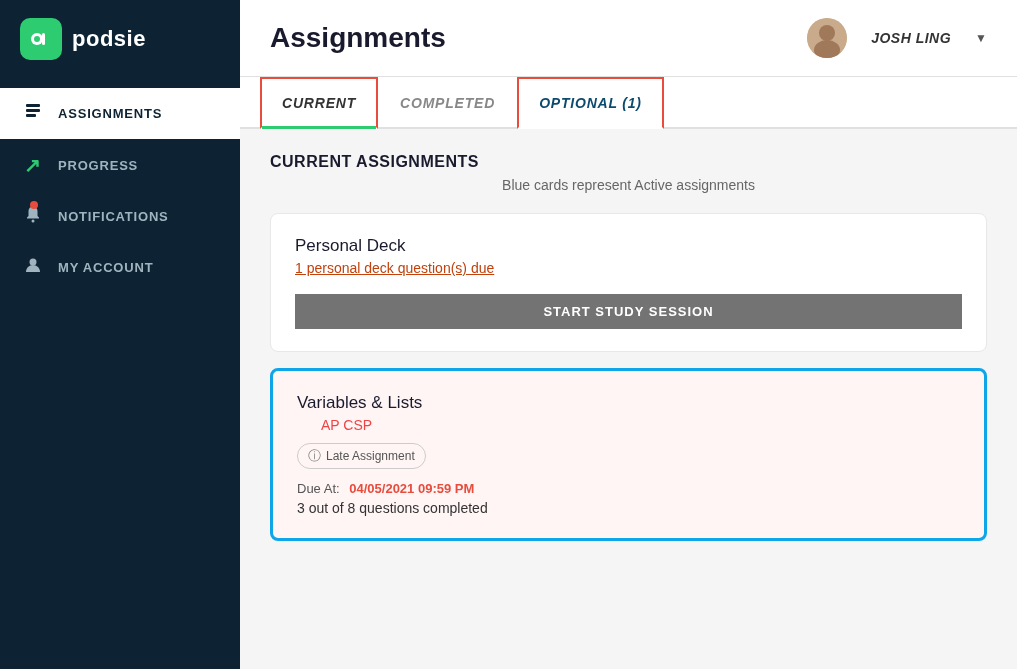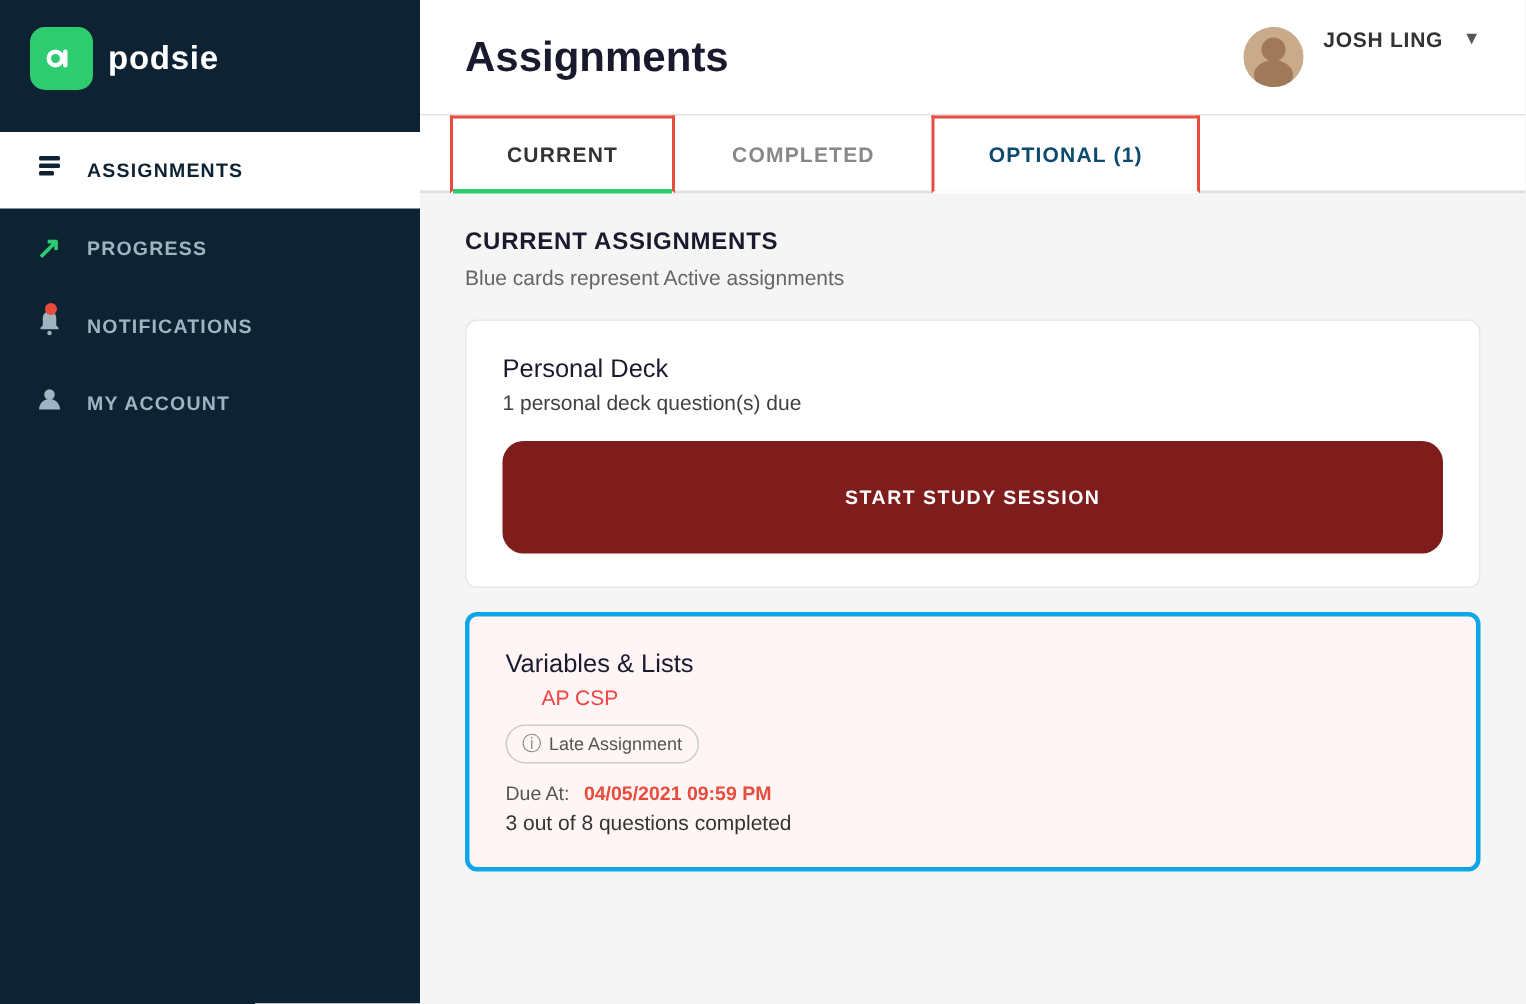--- a/index.html
+++ b/index.html
@@ -1,20 +1,20 @@
 <!DOCTYPE html>
 <html><head>
   <meta charset="utf-8">
   <style>
     * { margin: 0; padding: 0; box-sizing: border-box; }
     body { font-family: 'Segoe UI', Arial, sans-serif; display: flex; height: 669px; width: 1017px; overflow: hidden; background: #f5f5f5; }
 
     
     .sidebar {
-      width: 280px;
+      width: 240px;
       background: #0d2333;
       display: flex;
       flex-direction: column;
       flex-shrink: 0;
     }
     .sidebar-logo {
       display: flex;
       align-items: center;
       padding: 18px 20px;
       gap: 10px;
@@ -92,22 +92,24 @@
       border-bottom: 1px solid #e0e0e0;
       flex-shrink: 0;
     }
     .page-title {
       font-size: 28px;
       font-weight: 700;
       color: #1a1a2e;
     }
     .user-info {
       display: flex;
-      gap: 13px;
+      align-items: center;
+      gap: 24px;
       cursor: pointer;
+      font-style: italic;
     }
     .user-avatar {
       width: 40px;
       height: 40px;
       border-radius: 50%;
       background: #c9b99a;
       overflow: hidden;
       display: flex;
       align-items: center;
       justify-content: center;
@@ -126,29 +128,30 @@
 
     
     .tabs {
       background: white;
       display: flex;
       padding: 0 20px;
       border-bottom: 2px solid #e0e0e0;
       flex-shrink: 0;
     }
     .tab {
-      padding: 16px 36px;
+      padding: 16px 20px;
       font-size: 14px;
       font-weight: 600;
       letter-spacing: 0.8px;
       color: #888;
       cursor: pointer;
       position: relative;
       border: 2px solid transparent;
       margin-bottom: -2px;
+      font-style: italic;
     }
     .tab.active {
       color: #333;
       border: 2px solid #e74c3c;
       border-bottom: 2px solid white;
     }
     .tab.active::after {
       content: '';
       position: absolute;
       bottom: -2px;
@@ -174,49 +177,51 @@
       font-size: 16px;
       font-weight: 800;
       color: #1a1a2e;
       letter-spacing: 0.5px;
       margin-bottom: 6px;
     }
     .section-subtitle {
       font-size: 14px;
       color: #666;
       margin-bottom: 20px;
+      text-align: center;
     }
 
     
     .card {
       background: white;
       border-radius: 8px;
       padding: 22px 24px;
       margin-bottom: 16px;
       border: 1px solid #e8e8e8;
     }
     .card-title {
       font-size: 17px;
       font-weight: 400;
       color: #1a1a2e;
       margin-bottom: 4px;
     }
     .card-subtitle {
       font-size: 14px;
-      color: #404040;
+      color: #c2410c;
       margin-bottom: 18px;
+      text-decoration: underline;
     }
 
     .start-btn {
       width: 100%;
-      padding: 30px;
-      background: #7f1d1d;
+      padding: 10px;
+      background: #737373;
       color: white;
       border: none;
-      border-radius: 14px;
+      border-radius: 0;
       font-size: 13px;
       font-weight: 700;
       letter-spacing: 1px;
       cursor: pointer;
     }
 
     
     .card.late {
       background: #fff5f5;
       border: 3px solid #0ea5e9;

